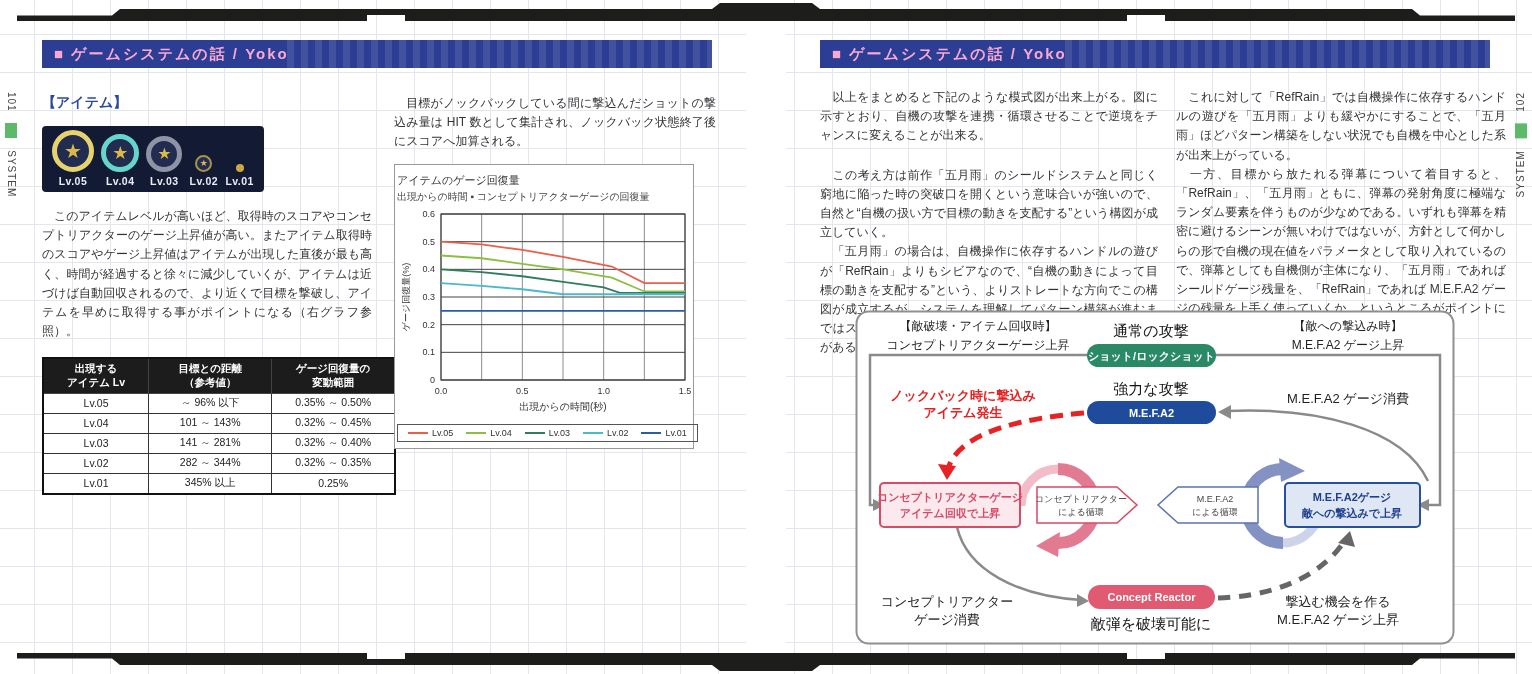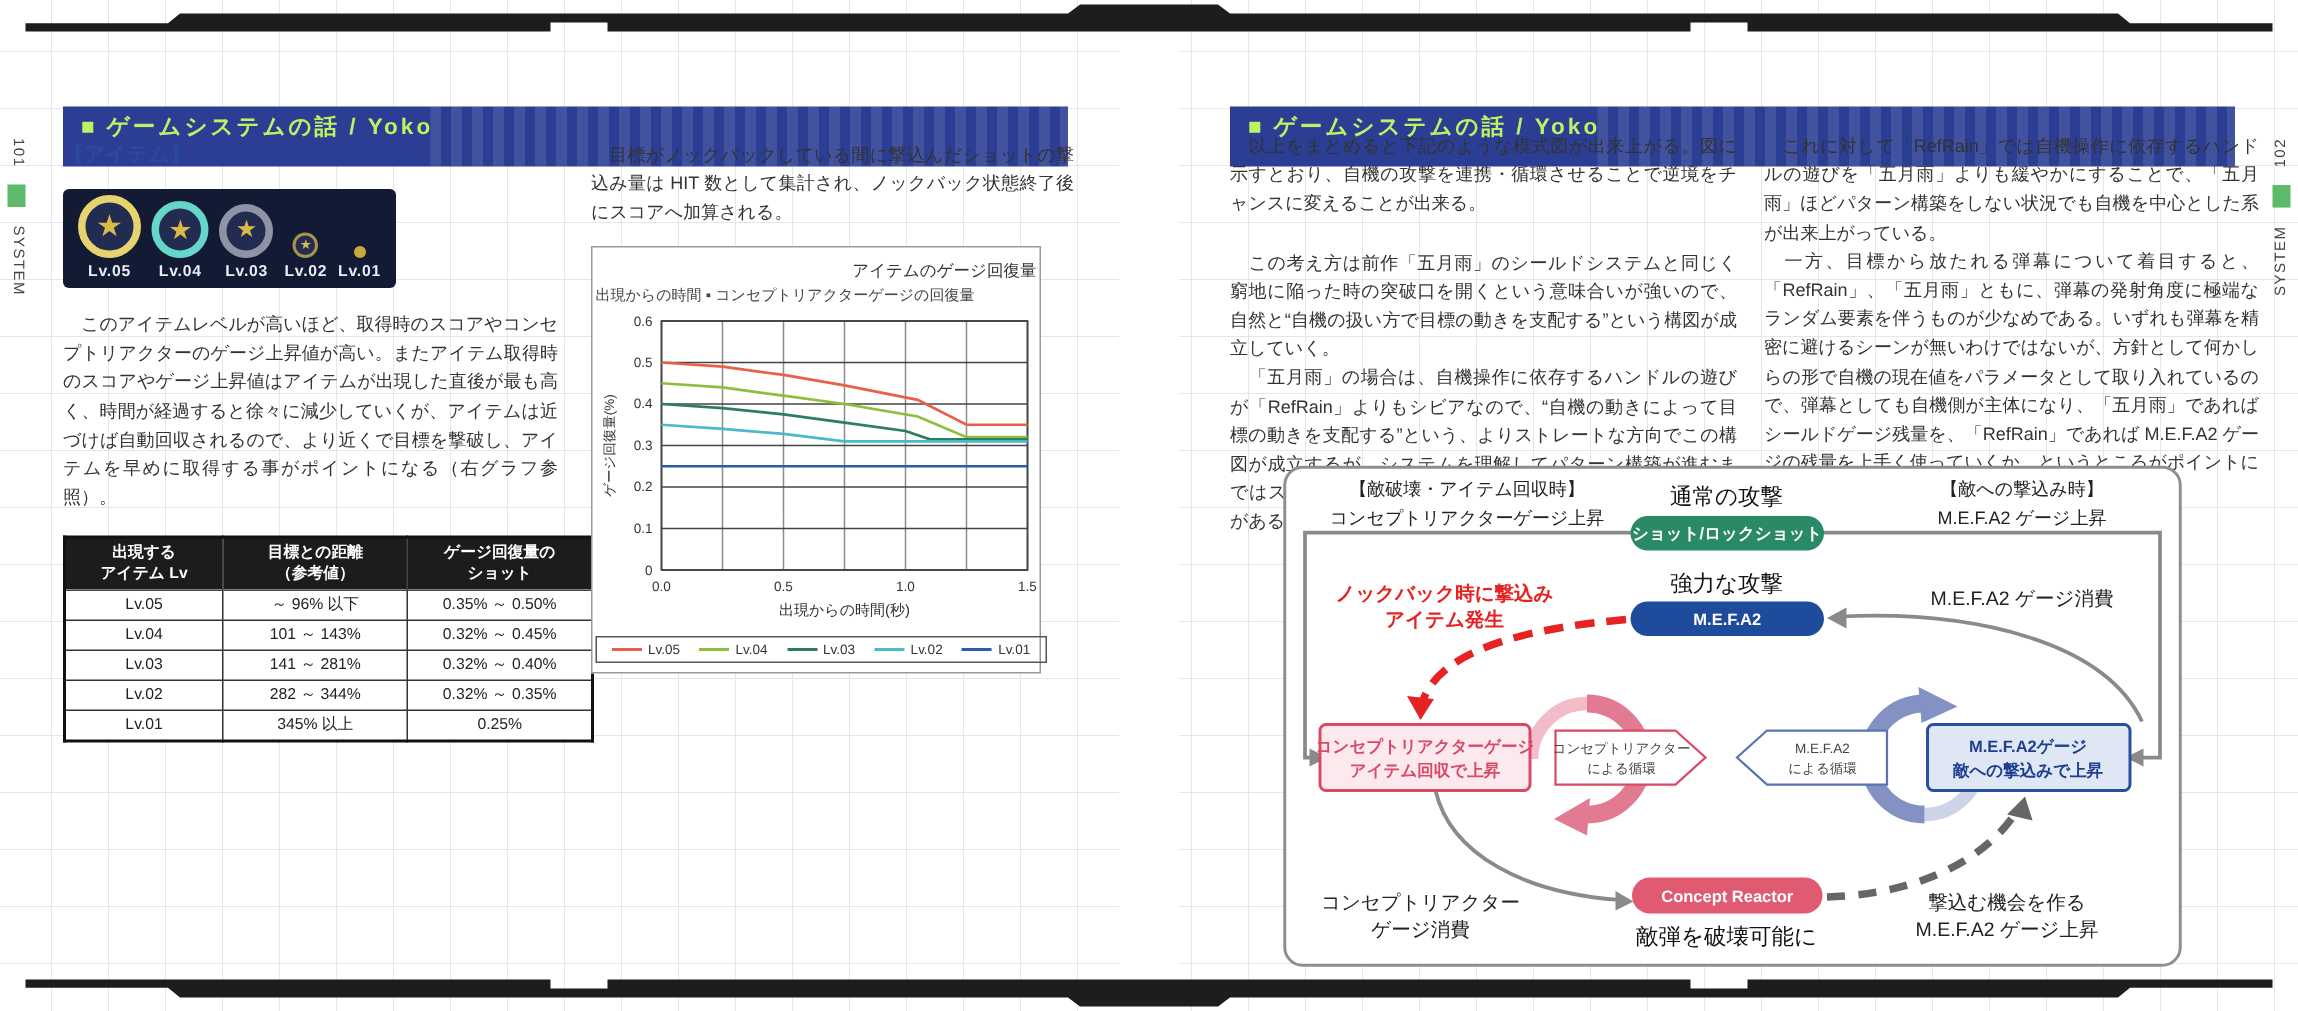--- a/index.html
+++ b/index.html
@@ -11,22 +11,22 @@
   html,body{margin:0;padding:0;}
   body{font-family:"Liberation Sans","DejaVu Sans",sans-serif;}
   .canvas{position:relative;width:1532px;height:674px;overflow:hidden;background-color:#fff;
     background-image:linear-gradient(#e3e7ec 1px, transparent 1px),linear-gradient(90deg,#e3e7ec 1px, transparent 1px);
     background-size:38px 38px;background-position:-4px -4px;}
   .seam{position:absolute;left:746px;top:0;width:40px;height:674px;background:#fff;z-index:1;}
   .bar{position:absolute;left:0;width:1532px;height:24px;z-index:3;}
   .bar.top{top:0;} .bar.bottom{bottom:0;}
   .content{position:absolute;inset:0;z-index:2;}
 
-  .page-header{position:absolute;height:40px;background:var(--header-blue);color:#bef264;font-weight:bold;
-    font-size:15px;line-height:28px;padding-left:12px;letter-spacing:2px;box-sizing:border-box;margin-top:31px;}
+  .page-header{position:absolute;height:28px;background:var(--header-blue);color:#f9a8d4;font-weight:bold;
+    font-size:15px;line-height:28px;padding-left:12px;letter-spacing:2px;box-sizing:border-box;}
   .page-header::after{content:'';position:absolute;top:0;bottom:0;left:245px;right:0;
     background:repeating-linear-gradient(90deg, rgba(255,255,255,0.10) 0 7px, rgba(255,255,255,0) 7px 14px);}
   #header-left{left:42px;top:40px;width:670px;}
   #header-right{left:820px;top:40px;width:670px;}
 
   .col{position:absolute;}
   #l-col1{left:42px;top:94px;width:330px;}
   #l-col2{left:394px;top:94px;width:322px;}
   #r-col1{left:820px;top:88px;width:338px;}
   #r-col2{left:1176px;top:88px;width:330px;}
@@ -41,21 +41,21 @@
   .item-icon{border-radius:50%;background:#222b50;display:flex;align-items:center;justify-content:center;box-sizing:border-box;}
   .item-star{color:#d8b94a;line-height:1;}
   .item-label{color:#e9ecf5;font-weight:bold;font-size:10.5px;letter-spacing:0.5px;}
 
   table.data{margin-top:16px;border-collapse:collapse;width:354px;border:2px solid #111;}
   table.data th{background:var(--table-header-bg);color:#fff;font-size:10.5px;font-weight:bold;
     white-space:pre-line;padding:3px 2px;border:1px solid #444;line-height:1.3;}
   table.data td{font-size:10.5px;color:#222;text-align:center;border:1px solid #333;padding:2.5px 2px;background:#fff;}
 
   .chart-box{margin-top:12px;width:300px;border:1px solid #999;background:#fff;padding:8px 2px 6px;box-sizing:border-box;}
-  .chart-title{text-align:right;font-size:11px;color:#333;}
+  .chart-title{text-align:left;font-size:11px;color:#333;}
   .chart-subtitle{font-size:10px;color:#444;margin-top:2px;}
   .chart-legend-wrap{text-align:center;margin-top:4px;}
   .chart-legend{display:inline-flex;border:1px solid #555;padding:3px 10px;gap:13px;font-size:9px;color:#333;align-items:center;}
   .legend-item{display:inline-flex;align-items:center;gap:4px;}
   .legend-swatch{display:inline-block;width:20px;height:2px;}
 
   .diagram-wrap{position:absolute;left:855px;top:310px;width:600px;height:335px;}
   .diagram text{font-family:"Liberation Sans","DejaVu Sans",sans-serif;text-anchor:middle;}
   .d-tag{font-size:12px;fill:#222;}
   .d-big{font-size:15px;fill:#111;}
@@ -137,21 +137,21 @@
       <p class="para gap-s">　このアイテムレベルが高いほど、取得時のスコアやコンセプトリアクターのゲージ上昇値が高い。またアイテム取得時のスコアやゲージ上昇値はアイテムが出現した直後が最も高く、時間が経過すると徐々に減少していくが、アイテムは近づけば自動回収されるので、より近くで目標を撃破し、アイテムを早めに取得する事がポイントになる（右グラフ参照）。</p>
 
       <table class="data">
         <thead>
           <tr>
             <th style="width:30%">出現する
 アイテム Lv</th>
             <th style="width:35%">目標との距離
 （参考値）</th>
             <th style="width:35%">ゲージ回復量の
-ショット</th>
+変動範囲</th>
           </tr>
         </thead>
         <tbody>
           <tr>
             <td>Lv.05</td>
             <td>～ 96% 以下</td>
             <td>0.35% ～ 0.50%</td>
           </tr>
           <tr>
             <td>Lv.04</td>

